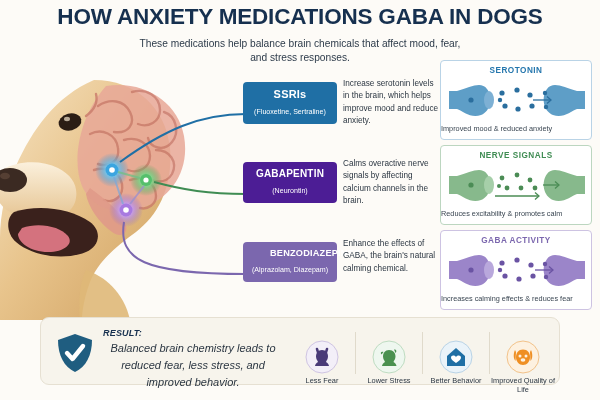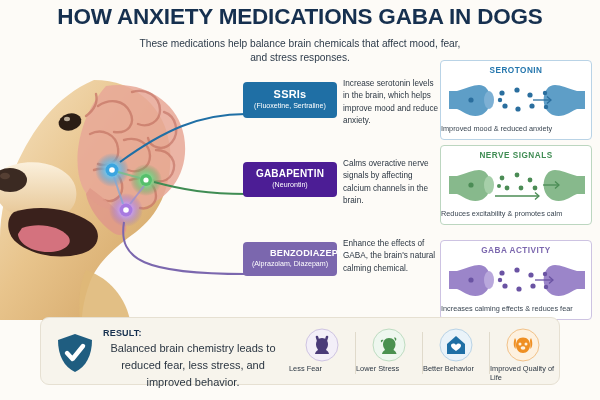--- a/index.html
+++ b/index.html
@@ -32,67 +32,67 @@
   .med-row.r1{top:78px;}
   .med-row.r2{top:158px;}
   .med-row.r3{top:238px;}
 
   .pill{
     position:absolute;left:0;top:4px;width:94px;
     border-radius:4px;color:#fff;text-align:center;
     padding:7px 3px 8px;box-sizing:border-box;
   }
   .pill .pname{display:block;font-size:11px;font-weight:bold;letter-spacing:.2px;line-height:1.05;}
-  .pill .psub{display:block;font-size:7.1px;font-weight:normal;margin-top:2px;line-height:1.1;}
+  .pill .psub{display:block;font-size:7.1px;font-weight:normal;margin-top:8px;line-height:1.1;}
   .pill.p1{background:#1f6fa5;}
   .pill.p2{background:#4c1d95;}
   .pill.p3{background:#7b67ae;}
   .pill.p3 .pname{font-size:9.2px;margin-left:24px;}
   .pill.p2 .pname{font-size:10px;}
 
   .med-desc{
     position:absolute;left:100px;top:0;width:98px;
     font-size:8.2px;line-height:1.52;color:#2b3642;
   }
 
   
   .panel{
     position:absolute;left:440px;width:152px;height:80px;
     background:#ffffff;border:1px solid #b9d3e6;border-radius:4px;
     box-sizing:border-box;
   }
   .panel.s1{top:60px;border-color:#b9d3e6;}
   .panel.s2{top:145px;border-color:#bcd6c0;}
-  .panel.s3{top:240px;border-color:#cdc3e2;}
+  .panel.s3{top:230px;border-color:#cdc3e2;}
   .panel-title{
     position:absolute;top:5px;left:0;width:100%;text-align:center;
     font-size:8.2px;font-weight:bold;letter-spacing:.5px;
   }
   .s1 .panel-title{color:#2476ad;}
   .s2 .panel-title{color:#3f8c53;}
   .s3 .panel-title{color:#7b67ae;}
   .panel-cap{
     position:absolute;bottom:5px;left:0;width:100%;
     font-size:7.3px;line-height:1.35;color:#3a4652;
   }
   .syn{position:absolute;top:18px;left:6px;}
 
   
   .result-bar{
     position:absolute;left:40px;top:317px;width:520px;height:68px;
     background:#f7f4ec;border:1px solid #e6e0d2;border-radius:9px;
     box-sizing:border-box;
   }
   .shield{position:absolute;left:15px;top:15px;}
-  .result-text{position:absolute;left:62px;top:10px;width:180px;}
+  .result-text{position:absolute;left:62px;top:10px;width:180px;font-style:italic;}
   .result-label{font-size:9px;font-weight:bold;color:#16304f;letter-spacing:.2px;}
   .result-body{font-size:11px;line-height:1.55;color:#2b3642;margin-top:2px;text-align:center;}
 
   .outcomes{position:absolute;left:248px;top:6px;width:266px;height:58px;}
-  .outcome{position:absolute;top:4px;width:66px;}
+  .outcome{position:absolute;top:16px;width:66px;text-align:center;}
   .outcome .oc{display:block;margin:0 auto;}
   .outcome .olabel{
     display:block;font-size:7.4px;color:#2b3642;line-height:1.25;margin-top:2px;font-weight:500;
   }
   .divider{position:absolute;top:8px;width:1px;height:42px;background:#e0dacb;}
 </style>
 </head>
 <body>
 
 <div id="page">

